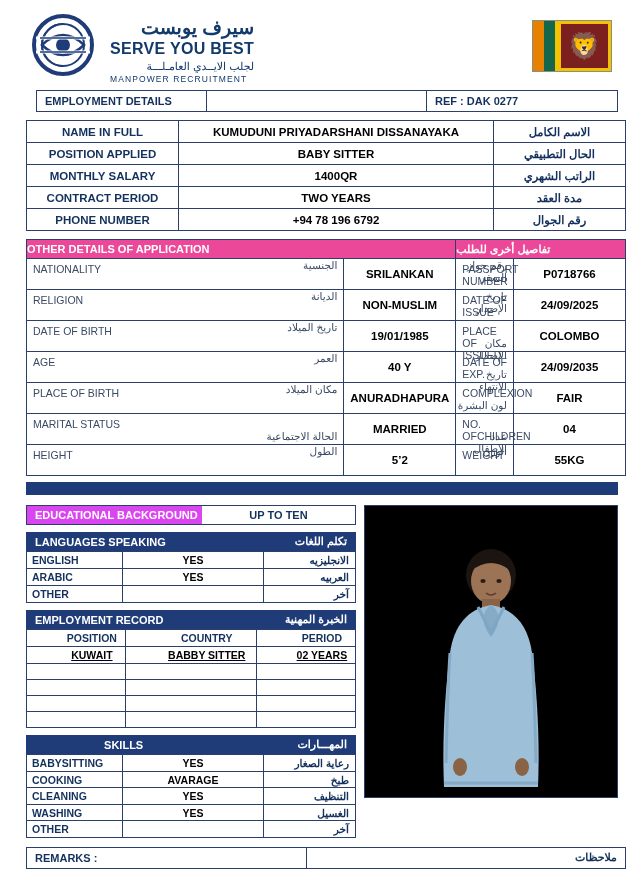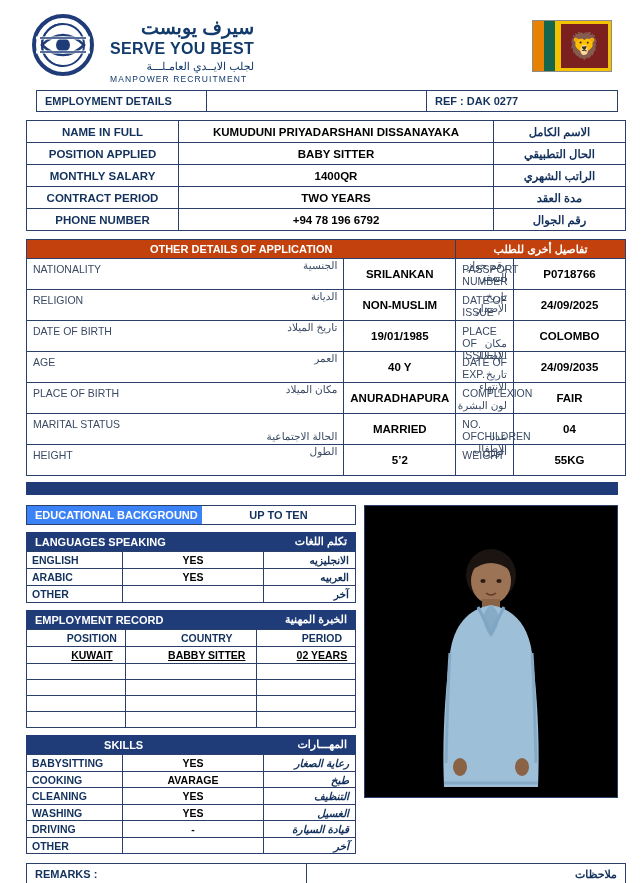--- a/index.html
+++ b/index.html
@@ -70,22 +70,22 @@
   
   .emp { margin: 0 4px 8px 4px; }
   .emp td { height: 22px; font-size: 11.5px; }
   .emp .lbl { width: 152px; text-align: center; font-weight: bold; color: #13315c; }
   .emp .val { text-align: center; font-weight: bold; color: #000; }
   .emp .ar  { width: 132px; text-align: center; font-weight: bold; color: #13315c; direction: rtl; }
 
   
   .other { margin: 0 4px 0 4px; }
   .other-head td {
-    background: #c2410c; color: #fff; font-size: 11px; font-weight: bold;
-    height: 19px; text-align: center;
+    background: #ec4899; color: #fff; font-size: 11px; font-weight: bold;
+    height: 19px; 
   }
   .other td { font-size: 11px; vertical-align: middle; }
   .other .k {
     height: 31px; padding: 0 6px; color: #3a4a63; font-size: 10.5px;
     position: relative;
   }
   .other .k .en { position: absolute; left: 6px; top: 4px; }
   .other .k .ar { position: absolute; right: 6px; top: 0; direction: rtl; }
   .other .k .ar2 { position: absolute; right: 6px; top: 16px; direction: rtl; }
   .other .v { width: 112px; text-align: center; font-weight: bold; color: #000; font-size: 11.5px; }
@@ -105,41 +105,41 @@
     border: 1px solid #1f3c78;
   }
   .sec-head .l { padding-left: 8px; }
   .sec-head .r { margin-left: auto; padding-right: 8px; direction: rtl; }
   .sec-head .m { margin-left: auto; margin-right: auto; }
 
   .edu-bar {
     display: flex; border: 1px solid #2b3f6b; height: 20px; align-items: center;
     font-size: 11px; font-weight: bold; color: #13315c; margin-bottom: 7px;
   }
-  .edu-bar .seg1 { width: 175px; background: #3b82f6; color: #fff; height: 100%;
+  .edu-bar .seg1 { width: 175px; background: #d946ef; color: #fff; height: 100%;
     display: flex; align-items: center; padding-left: 8px; }
   .edu-bar .seg2 { flex: 1; text-align: center; color: #13315c; }
 
   .mini { margin-bottom: 7px; }
   .mini td { height: 17px; font-size: 10.5px; }
   .mini .a { width: 96px; padding-left: 5px; font-weight: bold; color: #13315c; }
   .mini .b { text-align: center; font-weight: bold; color: #000; }
   .mini .c { width: 92px; text-align: right; padding-right: 6px; direction: rtl;
     font-weight: bold; color: #13315c; }
 
   .emprec td { height: 17px; font-size: 10.5px; text-align: center; padding-left: 32px; }
   .emprec .hdr { font-weight: bold; color: #13315c; }
   .emprec .dat { font-weight: bold; color: #000; text-decoration: underline; }
   .emprec .empty { height: 16px; }
 
   .skills td { height: 16.5px; font-size: 10.5px; }
   .skills .a { width: 96px; padding-left: 5px; font-weight: bold; color: #13315c; }
   .skills .b { text-align: center; font-weight: bold; color: #000; }
   .skills .c { width: 92px; text-align: right; padding-right: 6px; direction: rtl;
-    font-weight: bold; color: #13315c; font-style: italic; }
+    font-weight: bold; color: #13315c; }
 
   .photo-frame {
     border: 1px solid #2b3f6b; background: #000; height: 293px; width: 100%;
     position: relative; overflow: hidden;
   }
   .photo-inner { position: absolute; inset: 4px; background: #000; }
   .person { position: absolute; left: 50%; transform: translateX(-50%); bottom: 0; width: 150px; height: 252px; }
 
   
   .remarks { margin: 9px 4px 0 4px; }
@@ -427,25 +427,20 @@
             <td class="a">CLEANING</td>
             <td class="b">YES</td>
             <td class="c">التنظيف</td>
           </tr>
           <tr>
             <td class="a">WASHING</td>
             <td class="b">YES</td>
             <td class="c">الغسيل</td>
           </tr>
           <tr>
-            <td class="a">DRIVING</td>
-            <td class="b">-</td>
-            <td class="c">قيادة السيارة</td>
-          </tr>
-          <tr>
             <td class="a">OTHER</td>
             <td class="b"></td>
             <td class="c">آخر</td>
           </tr>
         </tbody>
       </table>
     </div>
 
     <div class="lower-right">
       <div class="photo-frame">

